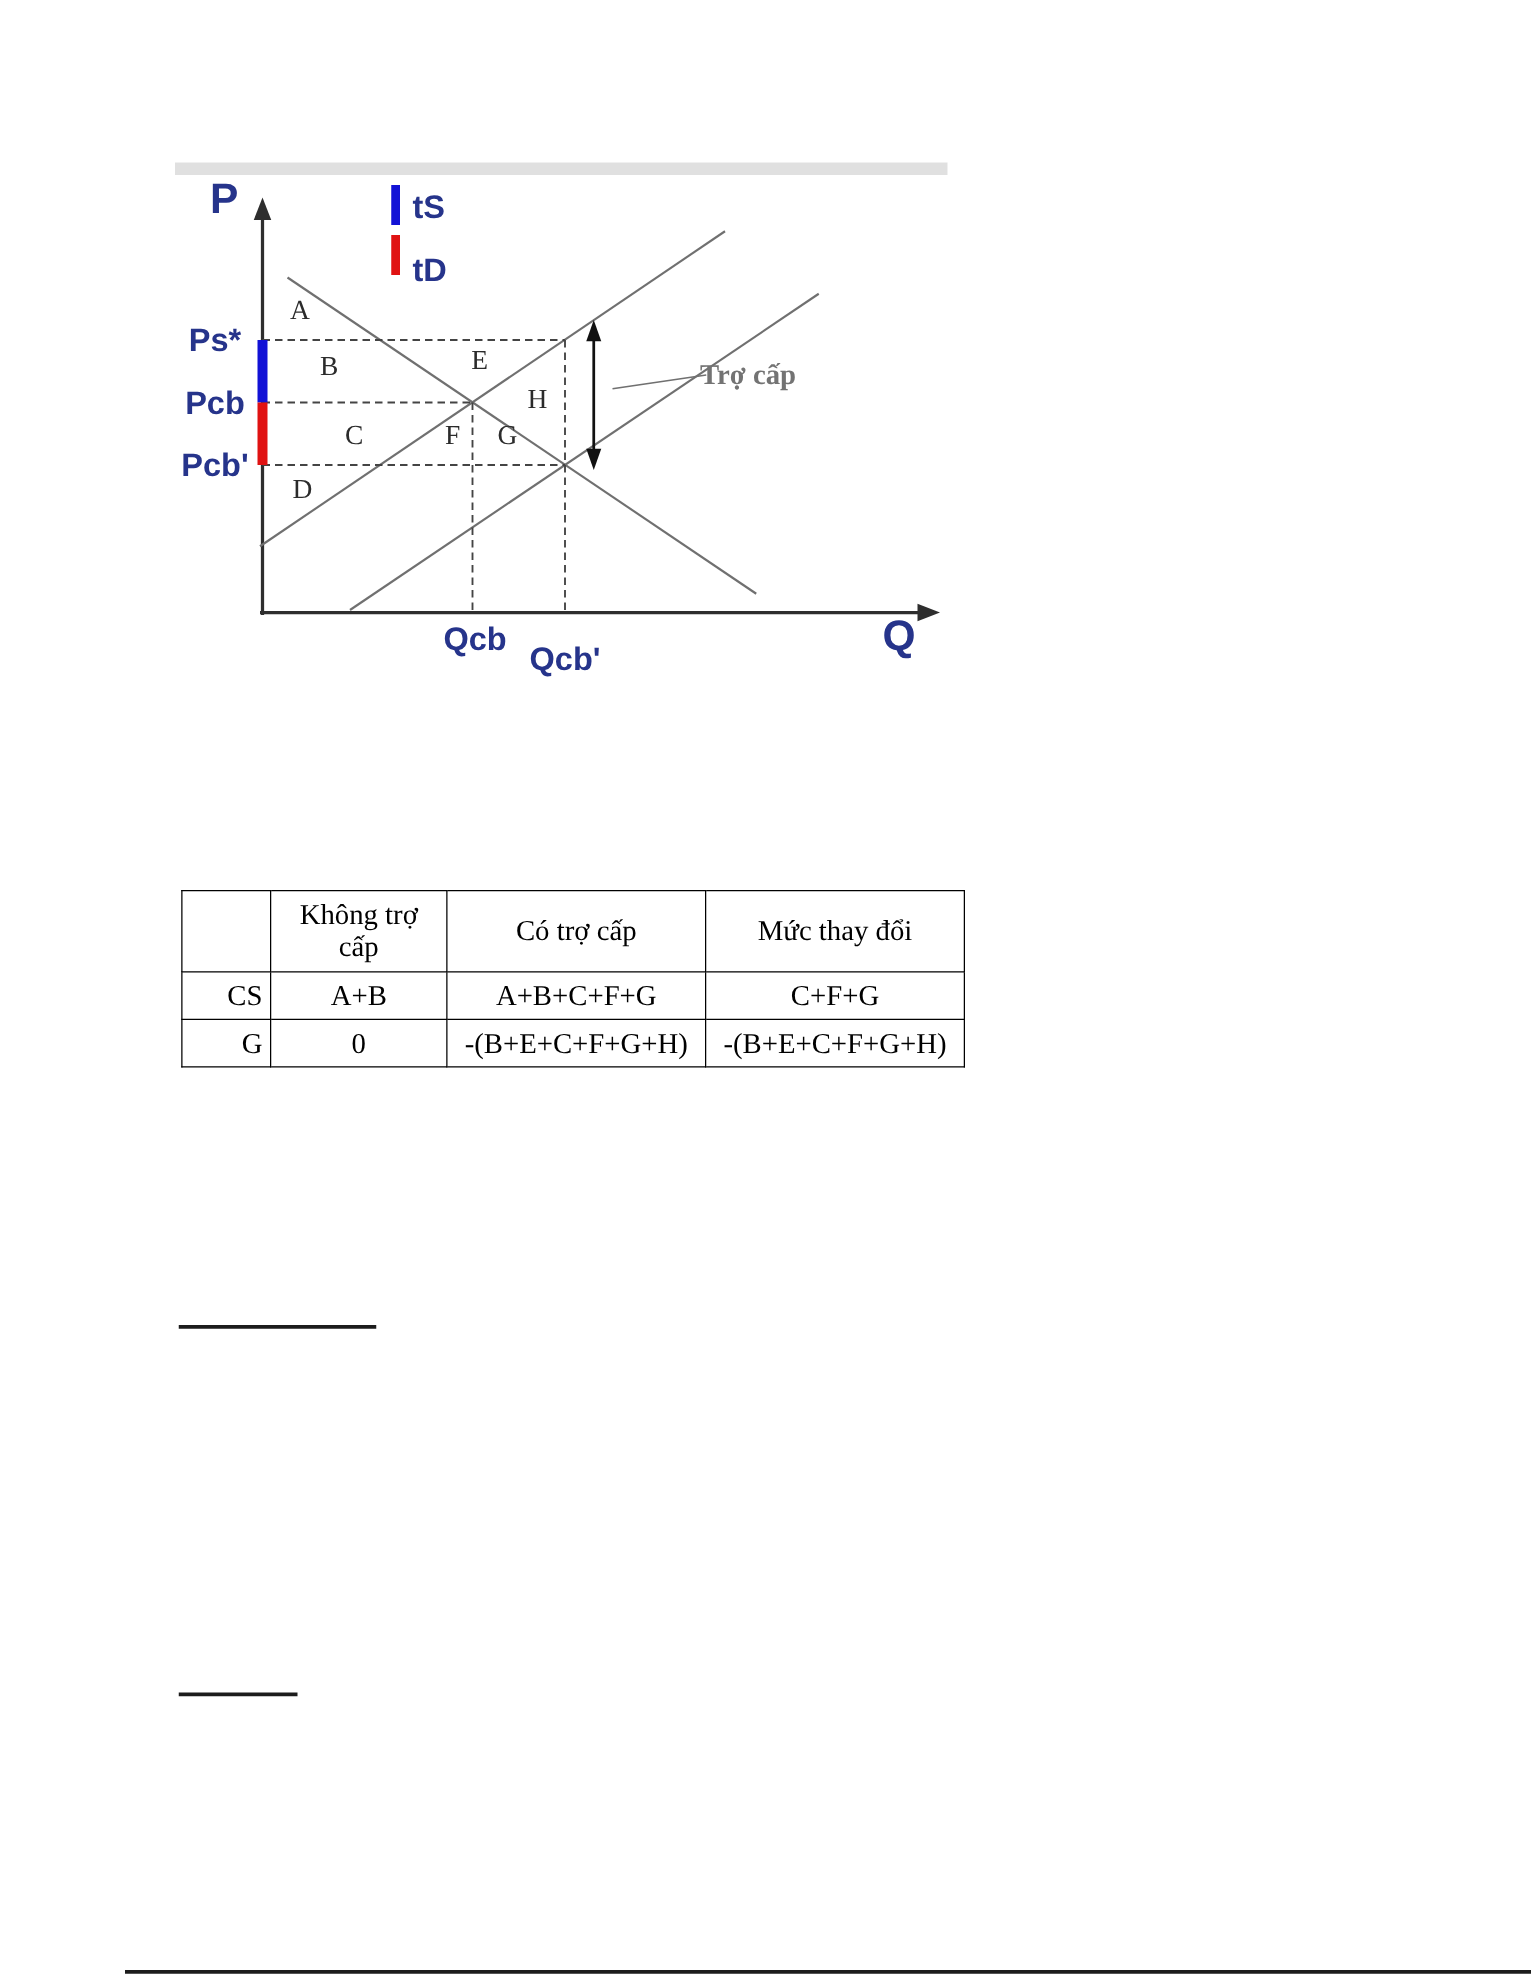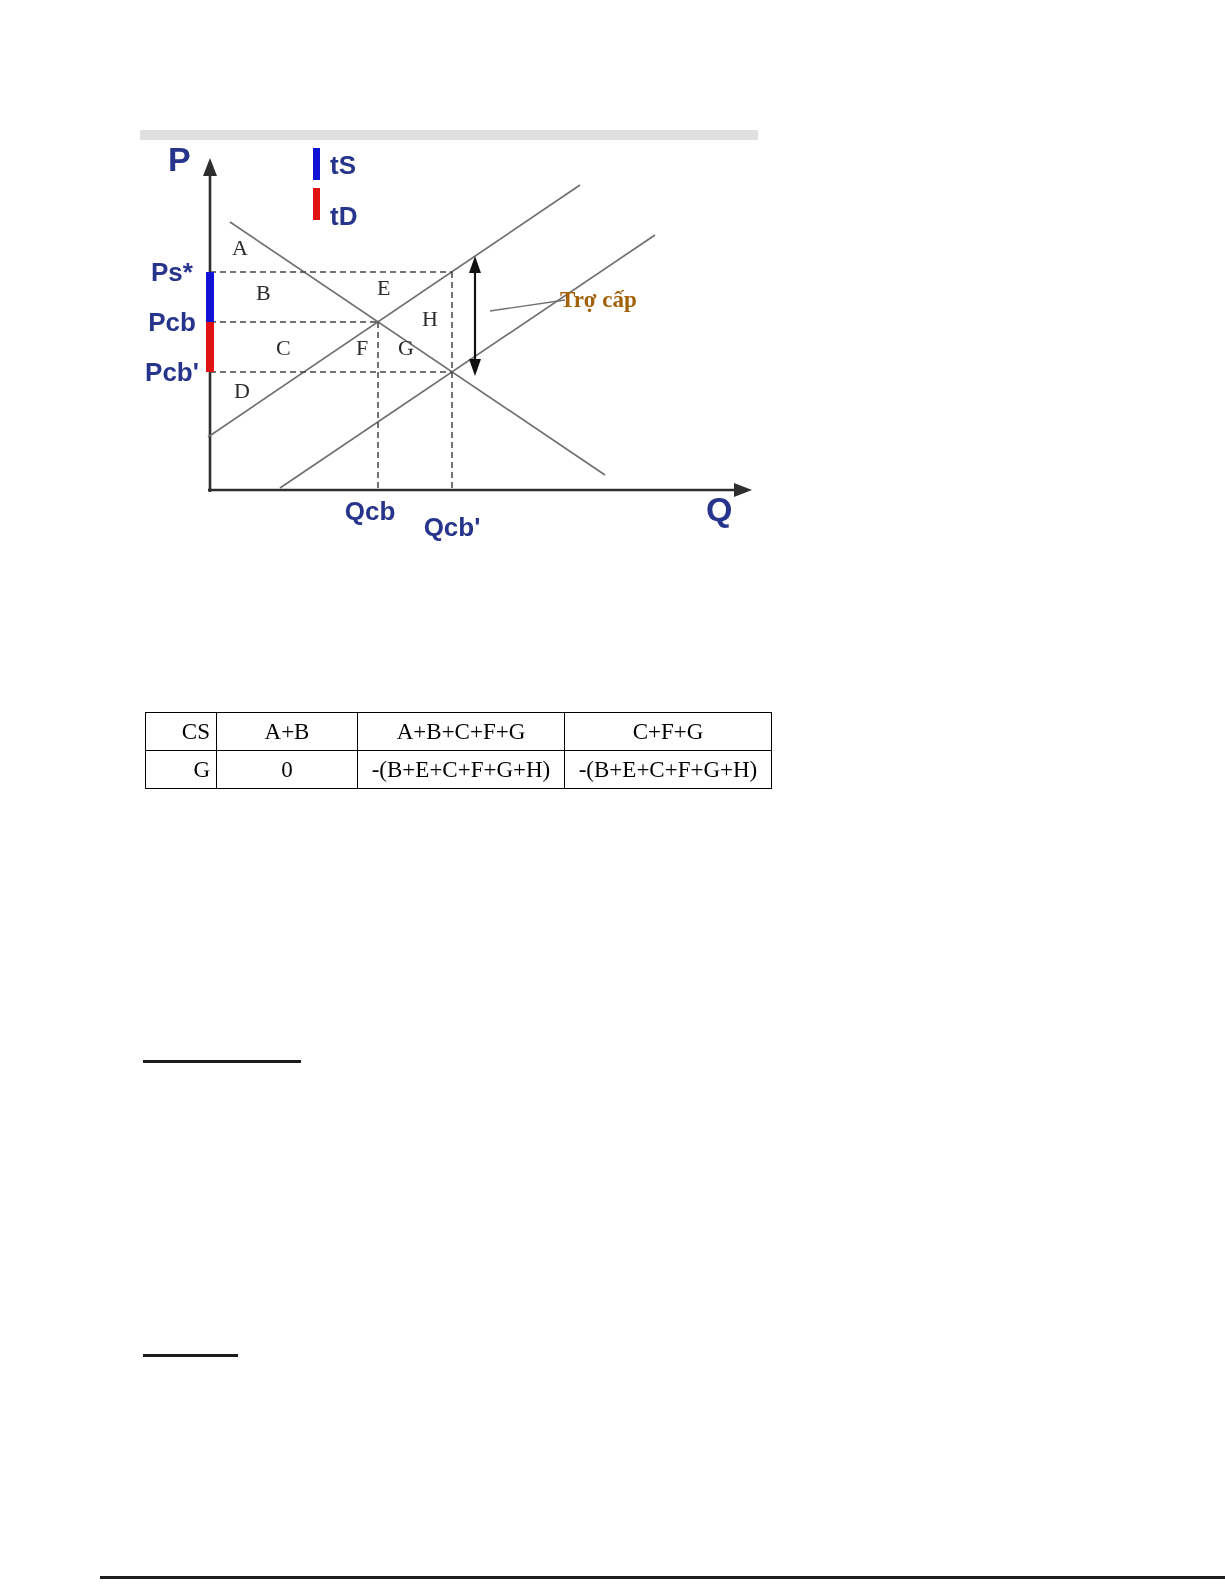--- a/index.html
+++ b/index.html
@@ -42,21 +42,21 @@
     font-family:"Liberation Serif", serif;
     font-size:22px;
     color:#2b2b2b;
     line-height:1;
   }
   .annotation{
     position:absolute;
     font-family:"Liberation Serif", serif;
     font-weight:bold;
     font-size:23px;
-    color:#a16207;
+    color:#737373;
     line-height:1;
   }
 
   
   .subsidy-table{
     position:absolute;
     left:145px; top:712px;
     border-collapse:collapse;
     font-family:"Liberation Serif", serif;
     font-size:23px;
@@ -125,37 +125,43 @@
     <span class="fig-label axis-letter" style="left:28px;top:12px;">P</span>
     <span class="fig-label axis-letter" style="left:566px;top:362px;">Q</span>
 
     <span class="fig-label legend-text" style="left:190px;top:22px;">tS</span>
     <span class="fig-label legend-text" style="left:190px;top:62px;margin-top:11px;">tD</span>
 
     <span class="fig-label price-label" style="left:4px;top:129px;">Ps*</span>
     <span class="fig-label price-label" style="left:4px;top:179px;">Pcb</span>
     <span class="fig-label price-label" style="left:4px;top:229px;">Pcb'</span>
 
-    <span class="fig-label qty-label" style="left:190px;top:368px;">Qcb</span>
+    <span class="fig-label qty-label" style="left:200px;top:368px;">Qcb</span>
     <span class="fig-label qty-label" style="left:272px;top:384px;">Qcb'</span>
 
     <span class="area-letter" style="left:92px;top:107px;">A</span>
     <span class="area-letter" style="left:116px;top:152px;">B</span>
     <span class="area-letter" style="left:136px;top:207px;">C</span>
     <span class="area-letter" style="left:94px;top:250px;">D</span>
     <span class="area-letter" style="left:237px;top:147px;">E</span>
     <span class="area-letter" style="left:216px;top:207px;">F</span>
     <span class="area-letter" style="left:258px;top:207px;">G</span>
     <span class="area-letter" style="left:282px;top:178px;">H</span>
 
     <span class="annotation" style="left:420px;top:158px;">Trợ cấp</span>
   </div>
 
   <table class="subsidy-table">
     <tbody>
+      <tr class="hrow">
+        <th class="c0"></th>
+        <th class="c1">Không trợ cấp</th>
+        <th class="c2">Có trợ cấp</th>
+        <th class="c3">Mức thay đổi</th>
+      </tr>
       <tr class="drow">
         <td class="c0">CS</td>
         <td class="c1">A+B</td>
         <td class="c2">A+B+C+F+G</td>
         <td class="c3">C+F+G</td>
       </tr>
       <tr class="drow">
         <td class="c0">G</td>
         <td class="c1">0</td>
         <td class="c2">-(B+E+C+F+G+H)</td>

